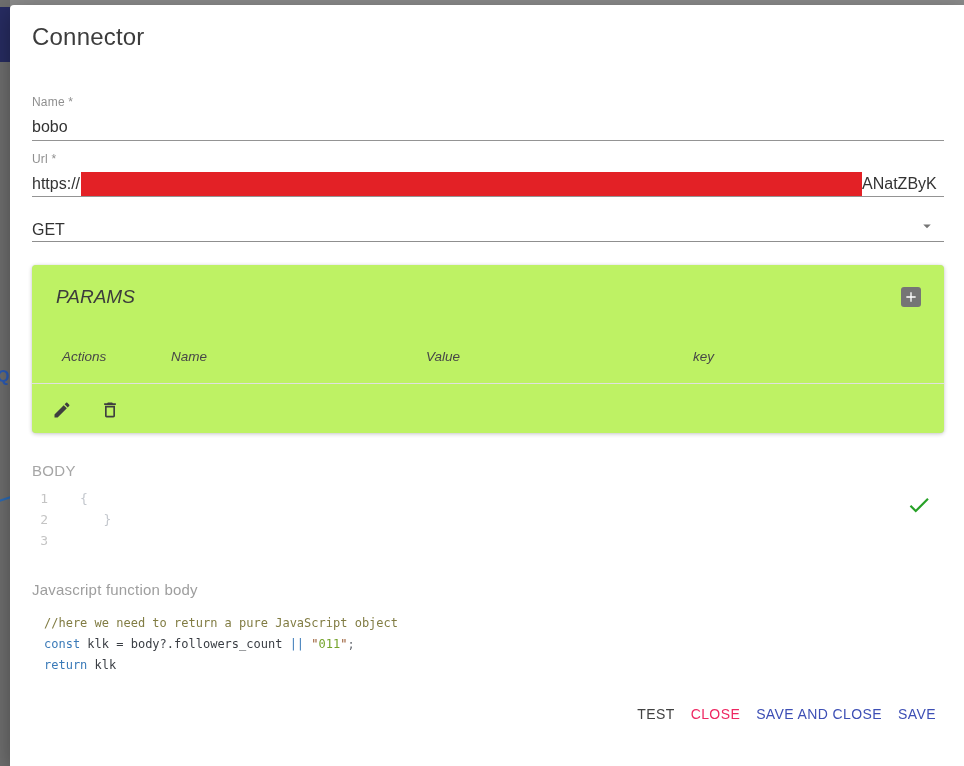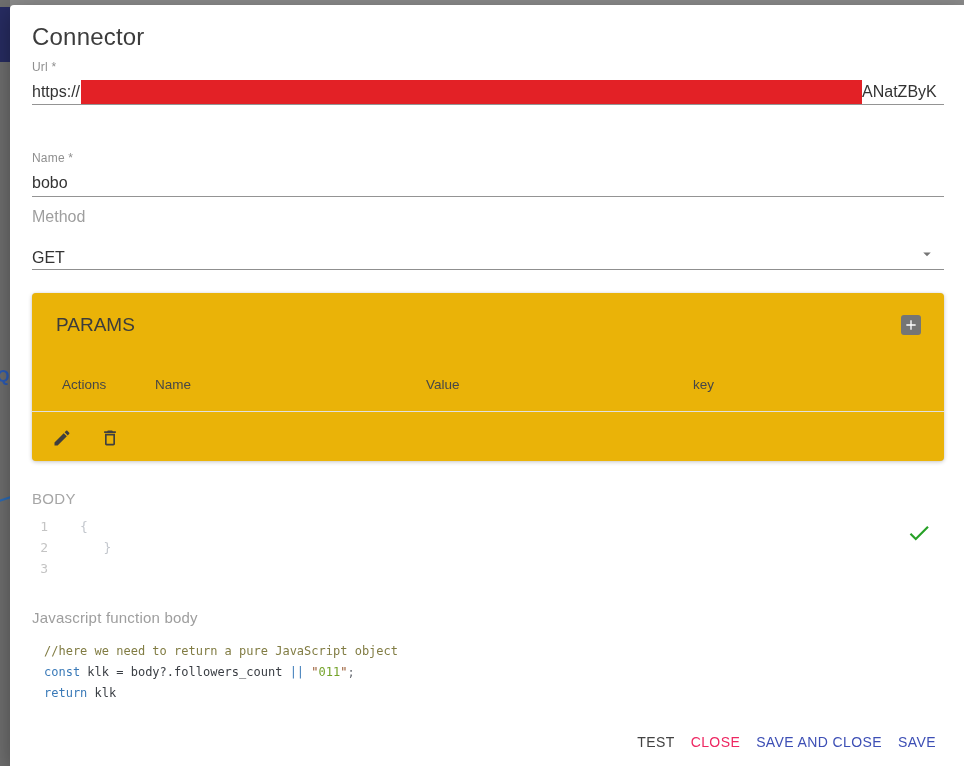--- a/index.html
+++ b/index.html
@@ -36,29 +36,30 @@
   .redaction{flex:none;width:781px;height:24px;margin-left:1px;background:#e32126;}
   .url-suffix{flex:none;font-size:16px;color:#333;overflow:hidden;}
 
   .method-field{margin-top:11px;position:relative;border-bottom:1px solid #8f8f8f;}
   .method-label{font-size:16px;line-height:17px;color:#9e9e9e;}
   .method-value{font-size:16px;line-height:22px;color:#333;margin-top:22px;}
   .dd-arrow{position:absolute;right:8px;bottom:6px;width:18px;height:18px;color:#757575;}
 
   
   .params-card{
-    position:relative;margin-top:23px;height:168px;background:#eab308;border-radius:4px;
+    position:relative;margin-top:23px;height:168px;background:#bef264;border-radius:4px;
     box-shadow:0 1px 4px rgba(0,0,0,.22), 0 0 1px rgba(0,0,0,.14);
+    font-style:italic;
   }
   .params-title{position:absolute;left:24px;top:22px;font-size:19px;line-height:20px;font-weight:500;color:#3c3c3c;}
   .params-add{position:absolute;right:23px;top:22px;width:20px;height:20px;background:#757575;border:none;border-radius:3px;
     display:flex;align-items:center;justify-content:center;color:#fff;cursor:pointer;padding:0;}
   .params-head{position:absolute;left:0;top:84px;right:0;height:14px;font-size:13.5px;font-weight:500;color:#474747;}
   .ph-actions{position:absolute;left:30px;}
-  .ph-name{position:absolute;left:123px;}
+  .ph-name{position:absolute;left:139px;}
   .ph-value{position:absolute;left:394px;}
   .ph-key{position:absolute;left:661px;}
   .params-divider{position:absolute;left:0;right:0;top:118px;height:1px;background:#e0e0e0;}
   .params-row{position:absolute;left:0;right:0;top:119px;bottom:0;}
   .icon-btn{position:absolute;top:16px;width:20px;height:20px;border:none;background:none;padding:0;color:#3f3f3f;cursor:pointer;}
   .icon-btn svg{width:20px;height:20px;display:block;}
   .edit-btn{left:20px;}
   .delete-btn{left:68px;}
 
   
@@ -94,36 +95,35 @@
 <div class="backdrop-left">
   <div class="navy-block" style="background: rgb(39, 44, 98);"></div>
   <div class="bd-glyph">Q</div>
   <div class="bd-slash"></div>
 </div>
 
 <div class="dialog">
 
   <div class="dialog-title">Connector</div>
 
+  <div class="field name-field">
+    <label class="field-label">Name *</label>
+    <div class="field-value">bobo</div>
+  </div>
+
   <div class="field url-field">
     <label class="field-label">Url *</label>
     <div class="url-value">
       <span class="url-prefix">https://</span>
       <span class="redaction" style="background: rgb(227, 33, 38);"></span>
       <span class="url-suffix">ANatZByK</span>
     </div>
   </div>
 
-  <div class="field name-field">
-    <label class="field-label">Name *</label>
-    <div class="field-value">bobo</div>
-  </div>
-
   <div class="method-field">
-    <div class="method-label">Method</div>
     <div class="method-value">GET</div>
     <span class="dd-arrow">
       <svg viewBox="0 0 24 24" width="18" height="18" fill="currentColor">
           <path d="M7 10l5 5 5-5z"></path>
         </svg>
     </span>
   </div>
 
   <div class="params-card">
     <div class="params-title">PARAMS</div>

